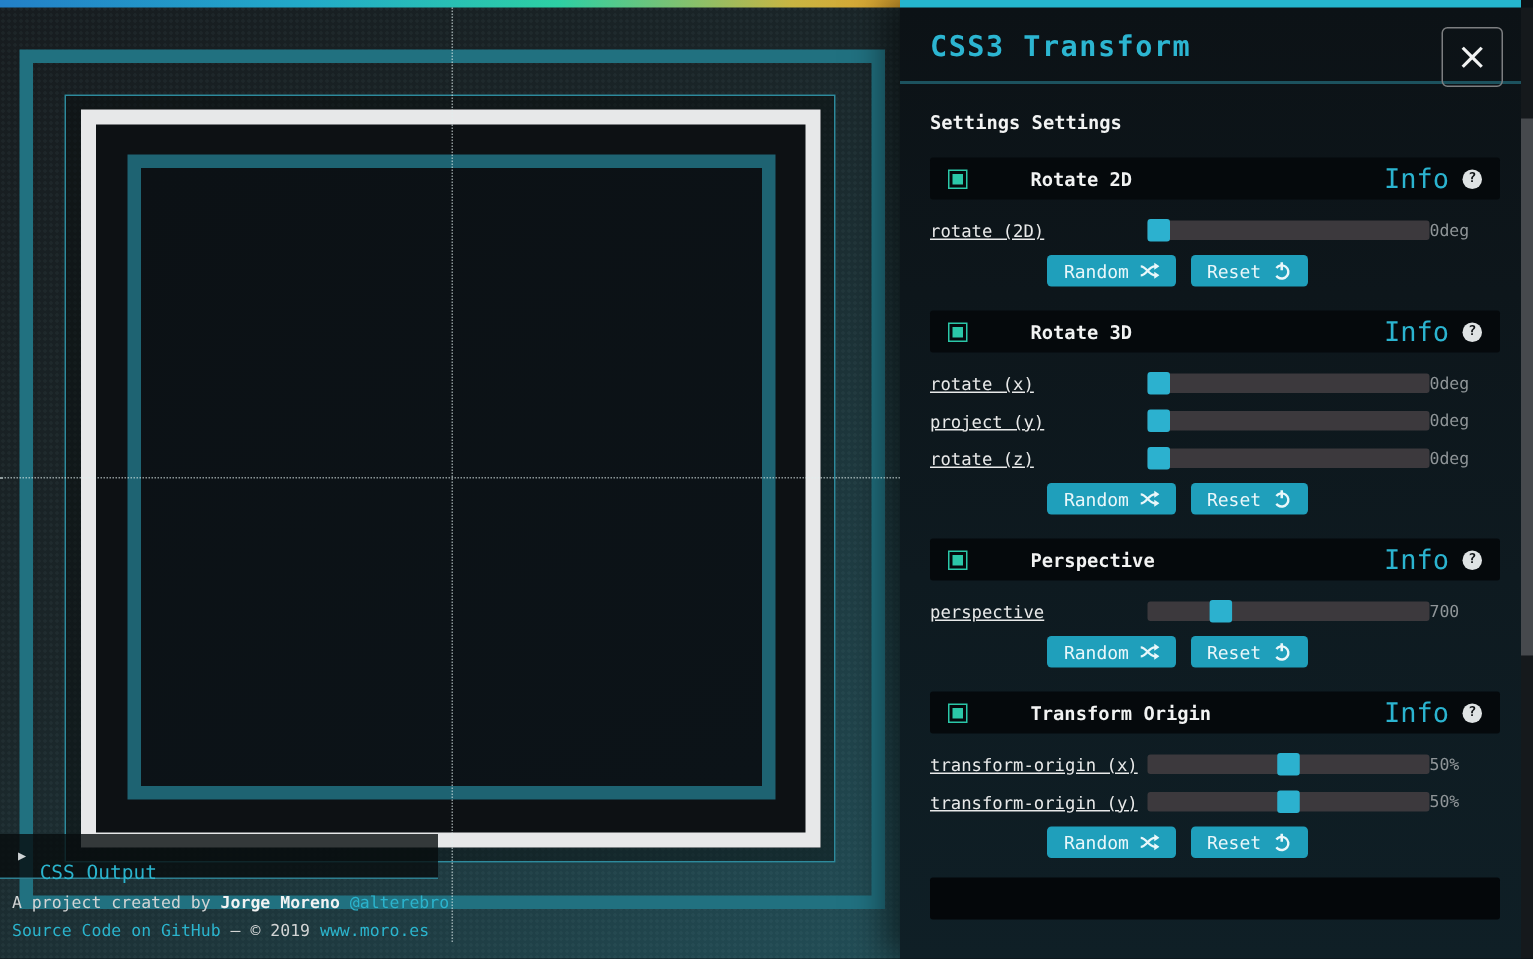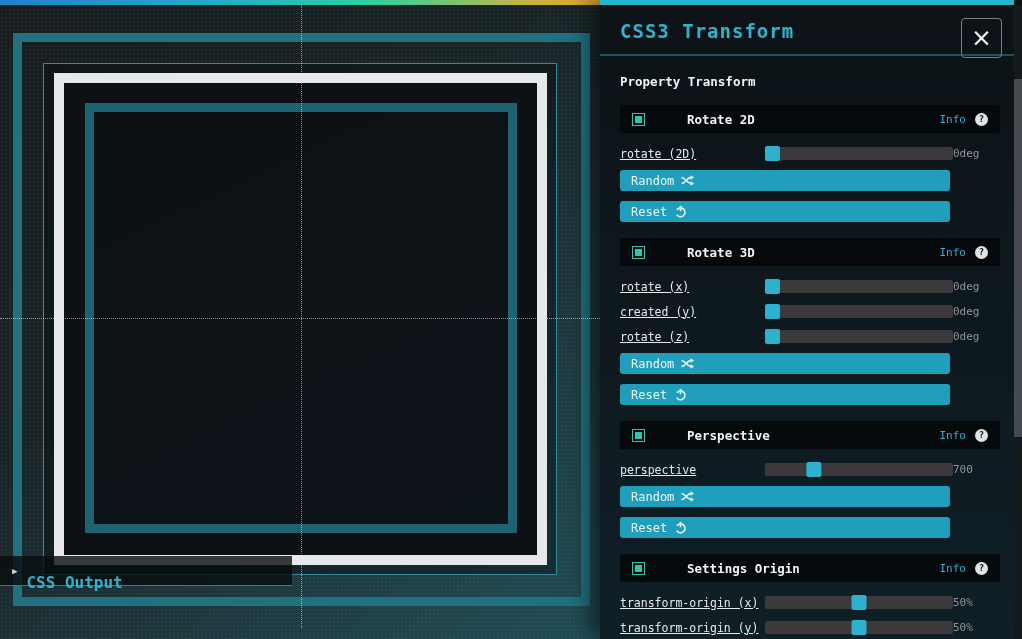--- a/index.html
+++ b/index.html
@@ -22,21 +22,21 @@
          background:linear-gradient(155deg,#0c1115,#0c1318); }
   .cross-v { position:absolute; left:301px; top:5px; height:623px; width:0;
              border-left:1px dotted rgba(225,238,238,.6); z-index:5; }
   .cross-h { position:absolute; left:0; top:318px; width:600px; height:0;
              border-top:1px dotted rgba(225,238,238,.6); z-index:5; }
 
   .css-output { position:absolute; left:0; top:556px; width:292px; height:30px; z-index:8;
                 background:rgba(8,12,14,.8); border-bottom:1px solid #2e7f90;
                 display:flex; align-items:center; padding-left:12px; cursor:pointer; }
   .css-output .tri { font-size:9px; color:#cfd4d6; margin-right:9px; }
-  .css-output .lbl { font-size:16px; font-weight:bold; color:#2bb4cd;margin-top:24px; }
+  .css-output .lbl { font-size:13px; font-weight:normal; color:#2bb4cd;margin-top:24px; }
 
   .credits { position:absolute; left:8px; top:594px; z-index:8; font-size:11px; color:#d2d4d4; line-height:16px; }
   .credits .l2 { margin-top:3px; }
   .credits b { color:#f2f2f2; }
   .credits a { color:#2bb4cd; text-decoration:none; }
 
   
   .panel { position:absolute; left:600px; top:0; width:414px; height:639px;
            border-top:5px solid #25b6ce;
            background:linear-gradient(180deg,#0c1216 0%, #0e1a20 60%, #0f1f26 100%);
@@ -51,36 +51,36 @@
   .panel-body { padding:0 14px 0 20px; }
   .settings-heading { margin-top:18px; font-size:12.5px; font-weight:bold; color:#f2f3f3; }
 
   .section-header { margin-top:16px; height:28px; background:#05090c; border-radius:2px;
                     display:flex; align-items:center; padding:0 12px;gap:32px; }
   .checkbox { width:13px; height:13px; border:1px solid #2bc7a8; display:inline-flex;
               align-items:center; justify-content:center; margin-right:10px; cursor:pointer; flex:none; }
   .checkbox::after { content:""; width:7px; height:7px; background:#2bc7a8; display:block; }
   .section-title { font-size:12.5px; font-weight:bold; color:#f2f3f3; }
   .info-wrap { margin-left:auto; display:flex; align-items:center; cursor:pointer; }
-  .info-link { font-size:11px; color:#2bb4d0; }
+  .info-link { font-size:18px; color:#2bb4d0; }
   .qmark { width:13px; height:13px; border-radius:50%; background:#dfe3e4; color:#0b0f12;
            font-size:9px; font-weight:bold; display:inline-flex; align-items:center;
            justify-content:center; margin-left:9px; }
 
   .row { display:flex; align-items:center; height:15px; margin-top:10px; }
   .row.first { margin-top:13px; }
   .row-label { flex:0 0 145px; font-size:11.5px; color:#e8e9e9; white-space:nowrap;text-decoration:underline; }
   .slider { position:relative; width:188px; height:15px; cursor:pointer; }
   .slider .track { position:absolute; left:0; top:1px; width:188px; height:13px;
                    background:#3c393d; border-radius:2px; }
   .slider .thumb { position:absolute; top:0; width:15px; height:15px; background:#2cb1cf;
                    border-radius:2px; cursor:grab; }
   .row-value { flex:1; text-align:left; font-size:11px; color:#8f9598; }
 
-  .btn-row { display:flex; justify-content:center; gap:10px; margin-top:9px; padding-right:50px;flex-direction:column; }
+  .btn-row { display:flex; justify-content:center; gap:10px; margin-top:9px; padding-right:50px; }
   .btn { height:21px; background:#1f9fbb; color:#eaf7fa; border:none; border-radius:3px;
          font-family:inherit; font-size:12px; padding:0 11px; display:inline-flex;
          align-items:center; gap:7px; cursor:pointer; }
   .btn svg { display:block; }
 
   .next-section { margin-top:13px; height:28px; background:#04070a; border-radius:2px; }
 
   
   .scrollbar { position:absolute; left:1014px; top:5px; width:8px; height:634px; background:#15191c; }
   .scroll-thumb { position:absolute; left:0; top:74px; width:8px; height:358px; background:#46494d; cursor:pointer; }
@@ -97,30 +97,34 @@
   <div class="sq sq4"></div>
 
   <div class="cross-v"></div>
   <div class="cross-h"></div>
 
   <div class="css-output">
     <span class="tri">▶</span>
     <span class="lbl">CSS Output</span>
   </div>
 
+  <div class="credits">
+    <div class="l1"><span>A project created by </span><b>Jorge Moreno</b> <a href="#">@alterebro</a></div>
+    <div class="l2"><a href="#">Source Code on GitHub</a><span> — © 2019 </span><a href="#">www.moro.es</a></div>
+  </div>
 </div>
 
 <div class="panel">
   <div class="panel-header">
     <div class="panel-title">CSS3 Transform</div>
     <button class="close-btn">×</button>
   </div>
 
   <div class="panel-body">
-    <div class="settings-heading">Property Transform</div>
+    <div class="settings-heading">Settings Settings</div>
 
     <div class="section-header">
       <span class="checkbox"></span>
       <span class="section-title">Rotate 2D</span>
       <span class="info-wrap">
         <span class="info-link">Info</span>
         <span class="qmark">?</span>
       </span>
     </div>
     <div class="row first">
@@ -159,21 +163,21 @@
     </div>
     <div class="row first">
       <span class="row-label">rotate (x)</span>
       <span class="slider">
           <span class="track"></span>
           <span class="thumb" style="left: 0%; transform: translateX(0%);"></span>
         </span>
       <span class="row-value">0deg</span>
     </div>
     <div class="row">
-      <span class="row-label">created (y)</span>
+      <span class="row-label">project (y)</span>
       <span class="slider">
           <span class="track"></span>
           <span class="thumb" style="left: 0%; transform: translateX(0%);"></span>
         </span>
       <span class="row-value">0deg</span>
     </div>
     <div class="row">
       <span class="row-label">rotate (z)</span>
       <span class="slider">
           <span class="track"></span>
@@ -228,21 +232,21 @@
           <span>Reset</span>
           <svg width="13" height="13" viewBox="0 0 13 13">
             <circle cx="6.5" cy="7.3" r="4.4" fill="none" stroke="#eaf7fa" stroke-width="1.6" stroke-dasharray="22 5.6" transform="rotate(-144 6.5 7.3)"></circle>
             <line x1="6.5" y1="0.8" x2="6.5" y2="6.2" stroke="#eaf7fa" stroke-width="1.7"></line>
           </svg>
         </button>
     </div>
 
     <div class="section-header">
       <span class="checkbox"></span>
-      <span class="section-title">Settings Origin</span>
+      <span class="section-title">Transform Origin</span>
       <span class="info-wrap">
         <span class="info-link">Info</span>
         <span class="qmark">?</span>
       </span>
     </div>
     <div class="row first">
       <span class="row-label">transform-origin (x)</span>
       <span class="slider">
           <span class="track"></span>
           <span class="thumb" style="left: 50%; transform: translateX(-50%);"></span>

